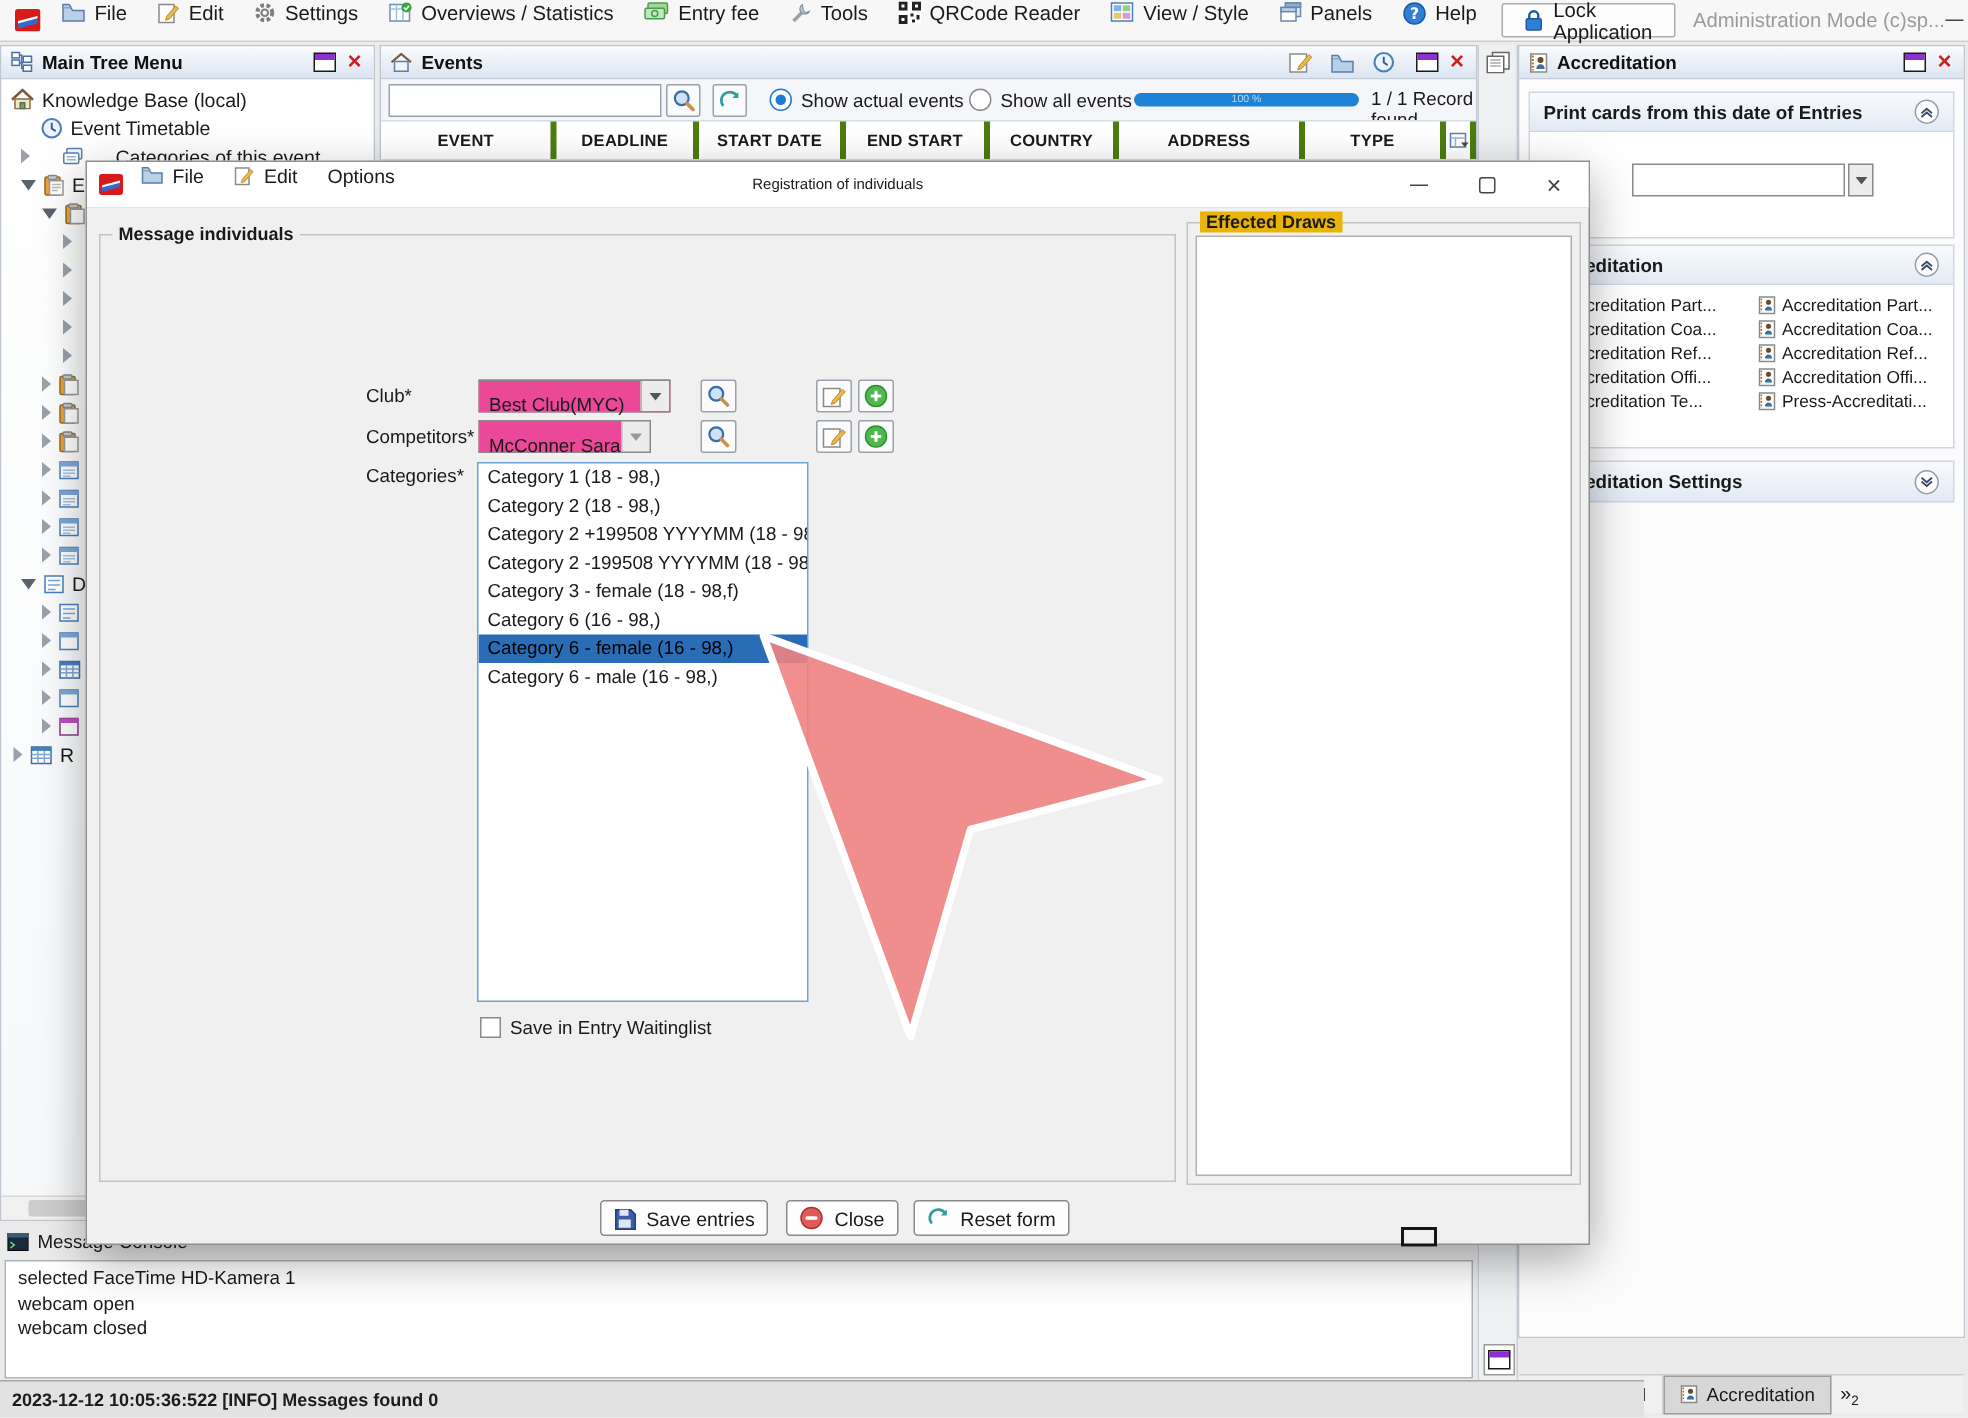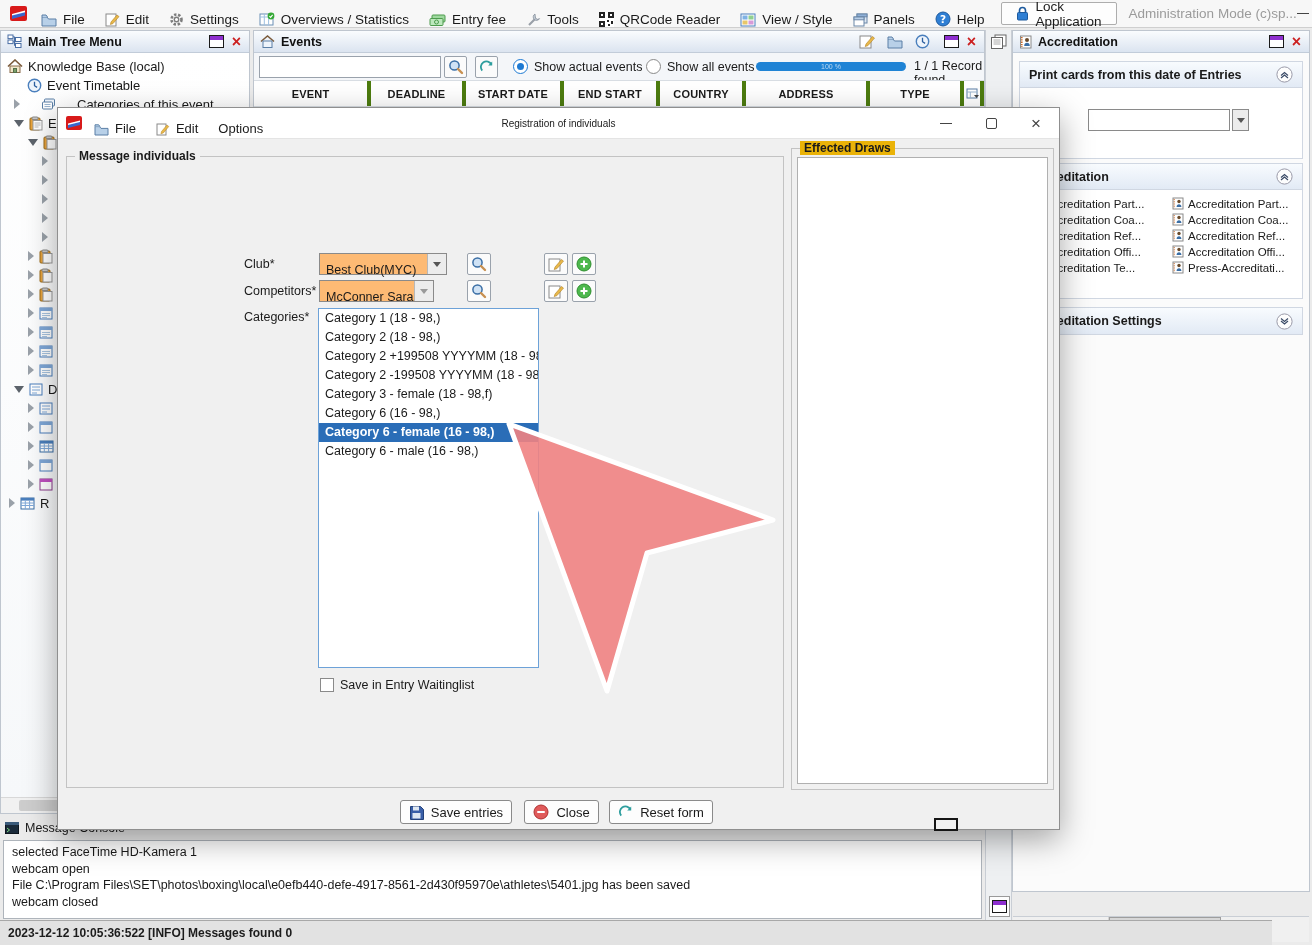--- a/index.html
+++ b/index.html
@@ -13,21 +13,21 @@
     color:#1a1a1a;
   }
   svg { display:block; }
 
   
   .menubar {
     position:absolute; left:0; top:0; width:1312px; height:28px;
     background:#f7f7f7; border-bottom:1px solid #cfcfcf;
     display:flex; align-items:center; padding:0 6px;
   }
-  .menu-item { display:flex; align-items:flex-end; gap:6px; padding:0 10px; height:26px; font-size:13.5px; cursor:default; white-space:nowrap; }
+  .menu-item { display:flex; align-items:flex-start; gap:6px; padding:0 10px; height:26px; font-size:13.5px; cursor:default; white-space:nowrap; }
   .lock-btn { display:flex; align-items:center; gap:7px; border:1px solid #adadad; background:#fdfdfd; border-radius:2px; padding:2px 14px; height:23px; margin-left:6px; font-size:13.5px; }
   .mode-text { color:#9b9b9b; margin-left:12px; font-size:13.5px; white-space:nowrap; }
   .win-controls { margin-left:auto; display:flex; align-items:center; gap:30px; padding-right:14px; color:#444; }
   .wc-min { width:12px; height:0; border-bottom:1.6px solid #444; }
   .wc-x { font-size:17px; color:#444; line-height:1; }
 
   
   .panel { position:absolute; background:#fdfdfd; border:1px solid #bfc6cf; }
   .phead {
     height:22px; display:flex; align-items:center; gap:6px; padding:0 6px;
@@ -85,39 +85,39 @@
     box-shadow:0 10px 30px rgba(0,0,0,.35);
   }
   .dlg-title { position:relative; height:31px; background:#ffffff; border-bottom:1px solid #e4e4e4; display:flex; align-items:center; padding:0 8px; }
   .dlg-menu { display:flex; align-items:center; gap:4px; }
   .dlg-menu .menu-item { font-size:13px; padding:0 8px; }
   .dlg-caption { position:absolute; left:0; right:0; text-align:center; font-size:10px; color:#1a1a1a; pointer-events:none; }
   .dlg-wc { margin-left:auto; display:flex; align-items:center; gap:34px; padding-right:10px; z-index:2; }
   .group { position:absolute; border:1px solid #c3c3c3; }
   .group > .glabel { position:absolute; top:-8px; left:8px; background:#f0f0f0; padding:0 4px; font-size:12px; font-weight:bold; }
   .flabel { position:absolute; font-size:12.5px; }
-  .combo { position:absolute; height:22px; background:#fdba74; border:1px solid #8a8a8a; font-size:12.5px; display:flex; align-items:center; padding:12px 22px 0 6px; white-space:nowrap; }
+  .combo { position:absolute; height:22px; background:#ec4899; border:1px solid #8a8a8a; font-size:12.5px; display:flex; align-items:center; padding:12px 22px 0 6px; white-space:nowrap; }
   .combo .dd { position:absolute; right:0; top:0; bottom:0; width:19px; background:#ececec; border-left:1px solid #b8b8b8; display:flex; align-items:center; justify-content:center; }
   .dda { width:0; height:0; border-top:5px solid #555; border-left:4px solid transparent; border-right:4px solid transparent; }
   .sbtn { position:absolute; width:24px; height:22px; background:#fbfbfb; border:1px solid #9aa2ac; border-radius:2px; display:flex; align-items:center; justify-content:center; }
   .cat-list { position:absolute; left:260px; top:200px; width:221px; height:360px; background:#fff; border:1px solid #6da2d8; font-size:12.5px; overflow:hidden; }
   .cat-item { height:19px; line-height:19px; padding-left:6px; white-space:nowrap; }
-  .cat-item.sel { background:#2a6db7; color:#ffffff;font-weight:bold; }
+  .cat-item.sel { background:#2a6db7; color:#000000; }
   .checkbox { position:absolute; width:14px; height:14px; background:#fff; border:1px solid #8a8a8a; }
   .cb-label { position:absolute; font-size:12.5px; }
   .btn { position:absolute; height:24px; background:#fdfdfd; border:1px solid #8a8a8a; border-radius:3px; display:flex; align-items:center; justify-content:center; gap:7px; font-size:13px; }
   .draws-inner { position:absolute; left:5px; top:8px; right:5px; bottom:5px; background:#fff; border:1px solid #b0b0b0; }
   .dlg-notch { position:absolute; left:876px; bottom:-2px; width:24px; height:13px; border:2px solid #151515; background:#f0f0f0; z-index:7; }
 
   
   .console { position:absolute; left:0; top:816px; width:985px; height:104px; background:#ebebeb; }
   .console-head { height:24px; display:flex; align-items:center; gap:6px; padding:0 5px; font-size:12.5px; }
   .console-box { position:absolute; left:3px; top:24px; right:3px; bottom:1px; background:#fff; border:1px solid #aeb4bb; padding:3px 8px; }
   .console-line { font-size:12.5px; line-height:16.5px; white-space:nowrap; }
-  .statusbar { position:absolute; left:0; top:920px; width:1272px; height:25px; background:#e2e2e2; border-top:1px solid #a8a8a8; display:flex; align-items:center; padding:0 8px; font-size:12px; font-weight:bold; color:#1c1c1c; }
+  .statusbar { position:absolute; left:0; top:920px; width:1096px; height:25px; background:#e2e2e2; border-top:1px solid #a8a8a8; display:flex; align-items:center; padding:0 8px; font-size:12px; font-weight:bold; color:#1c1c1c; }
 </style>
 </head>
 <body>
 
 <div class="menubar">
   <span style="padding:0 4px">
     <svg width="17" height="15">
         <rect width="17" height="15" rx="2" fill="#d81a1a"></rect>
         <path d="M2 9l13-3.4v4L2 13z" fill="#3a66cc"></path>
         <path d="M2 8l13-3.4v1.6L2 9.6z" fill="#fff"></path>
@@ -790,21 +790,20 @@
     <span>Message Console</span>
     <span style="margin-left:auto;margin-right:30px">
         <svg width="16" height="14">
           <path d="M3 9l5-4 5 4" stroke="#556" fill="none" stroke-width="1.4"></path>
         </svg>
       </span>
   </div>
   <div class="console-box">
     <div class="console-line">selected FaceTime HD-Kamera 1</div>
     <div class="console-line">webcam open</div>
-    <div class="console-line">File C:\Program Files\SET\photos\boxing\local\e0efb440-defe-4917-8561-2d430f95970e\athletes\5401.jpg has been saved</div>
     <div class="console-line">webcam closed</div>
   </div>
 </div>
 
 <div class="statusbar">
   <span>2023-12-12 10:05:36:522 [INFO] Messages found 0</span>
 </div>
 
 <div class="dialog">
   <div class="dlg-title">

